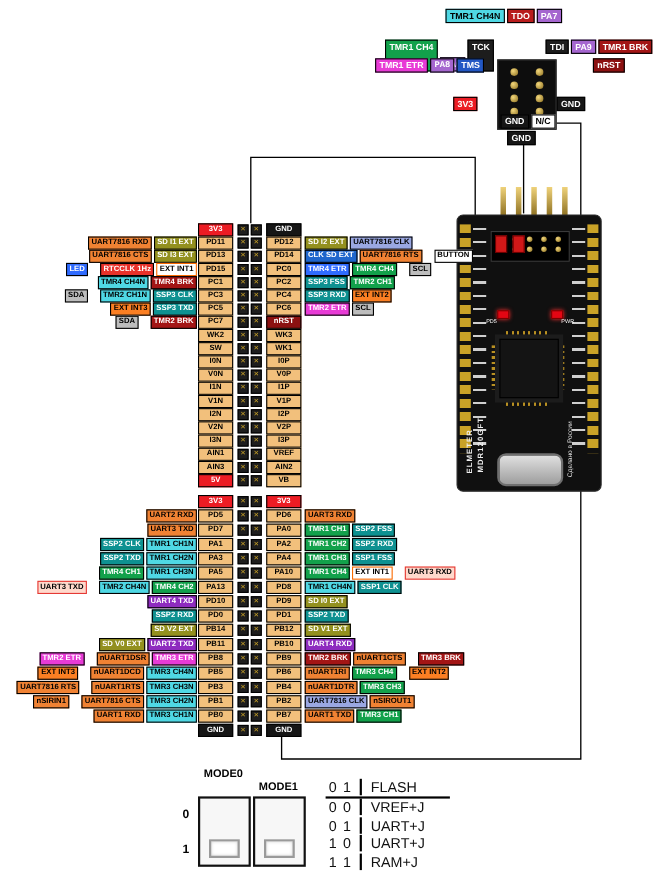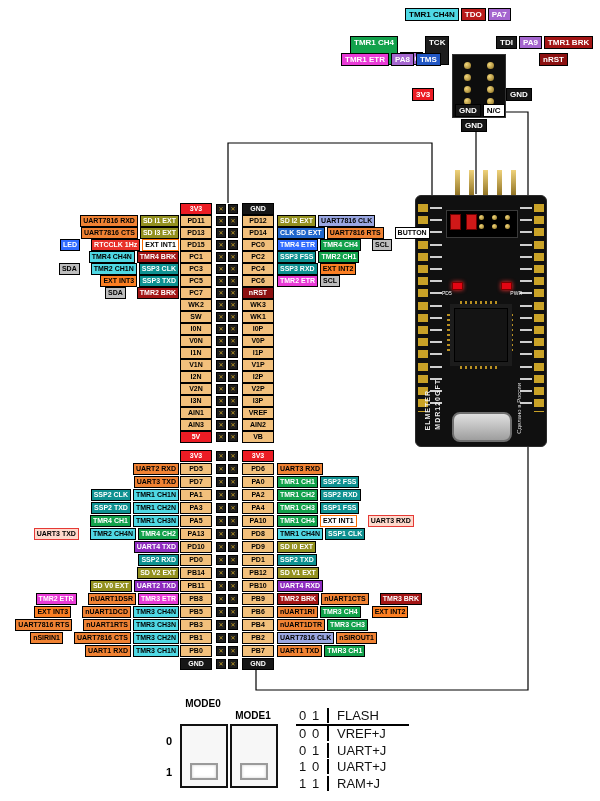--- a/index.html
+++ b/index.html
@@ -106,21 +106,21 @@
       <span class="bx jbx" style="background: rgb(165, 102, 207); color: rgb(255, 255, 255); border-color: rgb(0, 0, 0); margin-top: 16px;">PA6</span>
       <span class="bx jbx" style="background: rgb(29, 29, 29); color: rgb(255, 255, 255); border-color: rgb(0, 0, 0);">TCK</span>
     </div>
   <div class="jgroup" id="jr2r">
       <span class="bx jbx" style="background: rgb(29, 29, 29); color: rgb(255, 255, 255); border-color: rgb(0, 0, 0);">TDI</span>
       <span class="bx jbx" style="background: rgb(165, 102, 207); color: rgb(255, 255, 255); border-color: rgb(0, 0, 0);">PA9</span>
       <span class="bx jbx" style="background: rgb(163, 21, 21); color: rgb(255, 255, 255); border-color: rgb(0, 0, 0);">TMR1 BRK</span>
     </div>
   <div class="jgroup" id="jr3l">
       <span class="bx jbx" style="background: rgb(232, 59, 214); color: rgb(255, 255, 255); border-color: rgb(0, 0, 0);">TMR1 ETR</span>
-      <span class="bx jbx" style="background: rgb(165, 102, 207); color: rgb(255, 255, 255); border-color: rgb(0, 0, 0);">PA8</span>
+      <span class="bx jbx" style="background: rgb(165, 102, 207); color: rgb(255, 255, 255); border-color: rgb(0, 0, 0); font-family: Liberation Mono, monospace;">PA8</span>
       <span class="bx jbx" style="background: rgb(34, 87, 196); color: rgb(255, 255, 255); border-color: rgb(0, 0, 0);">TMS</span>
     </div>
   <div class="jgroup" id="jr3r">
       <span class="bx jbx" style="background: rgb(140, 17, 17); color: rgb(255, 255, 255); border-color: rgb(0, 0, 0);">nRST</span>
     </div>
   <div class="jgroup" id="jr4l">
       <span class="bx jbx" style="background: rgb(236, 28, 36); color: rgb(255, 255, 255); border-color: rgb(0, 0, 0);">3V3</span>
     </div>
   <div class="jgroup" id="jr4r">
       <span class="bx jbx" style="background: rgb(22, 22, 22); color: rgb(255, 255, 255); border-color: rgb(0, 0, 0);">GND</span>

